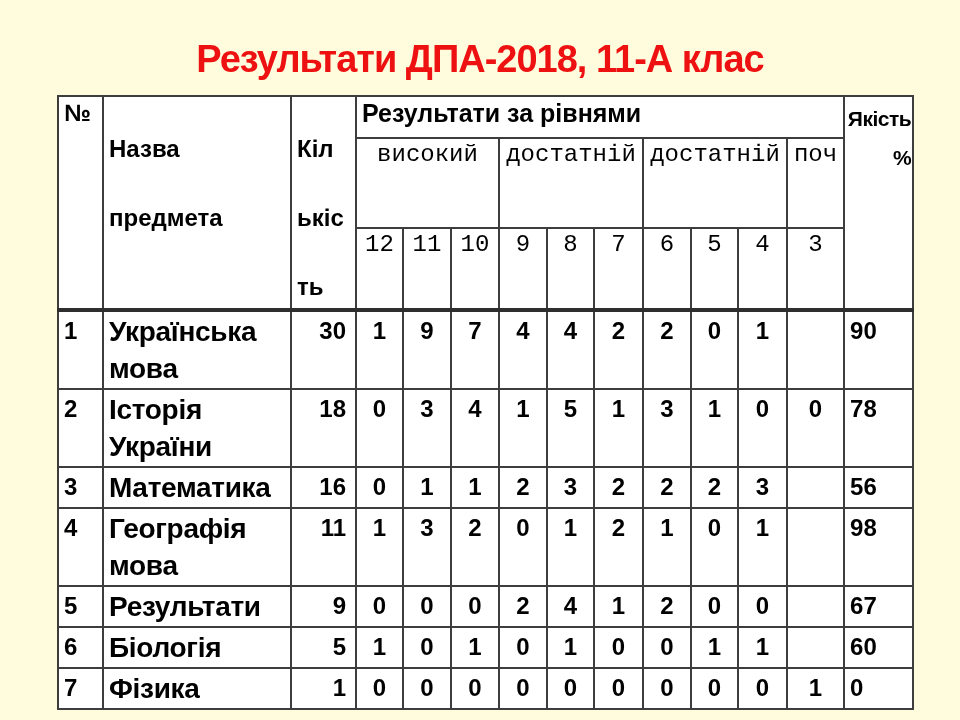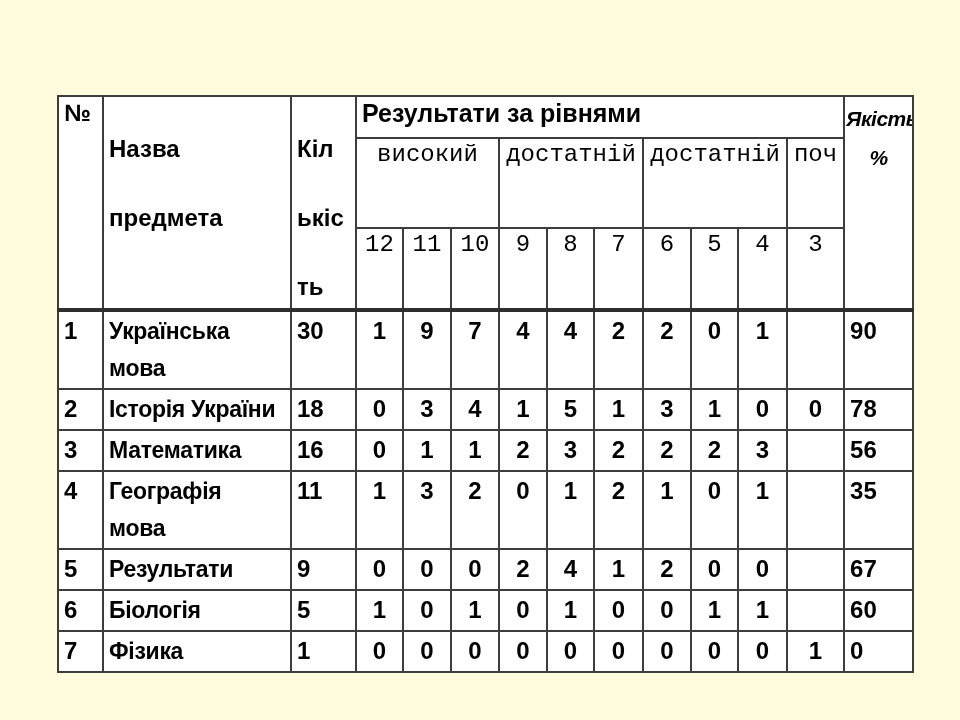--- a/index.html
+++ b/index.html
@@ -33,38 +33,39 @@
     overflow:hidden;
   }
   thead th { font-weight:bold; text-align:left; }
   tr.row-group th { height:31px; }
   tr.row-levels { height:78px;font-family:Liberation Mono, monospace; }
   tr.row-scores { height:72px; }
   tbody tr:first-child td { border-top:4px solid #2E2E2E; }
 
   .lines div { line-height:39px;margin-top:30px; }
   .results-group { text-align:left; font-size:25px; }
-  .quality-head { text-align:center; font-size:21px; letter-spacing:-0.5px; padding:2px 1px;font-style:italic; }
+  .quality-head { text-align:right; font-size:21px; letter-spacing:-0.5px; padding:2px 1px; }
   .quality-head div { line-height:39px; }
   .level-cell  { font-weight:normal; text-align:center; font-size:24px; }
   .scorecol-cell { font-weight:normal; text-align:center; font-size:24px;font-family:Liberation Mono, monospace; }
 
   tbody td { font-weight:bold; line-height:36px; padding:1px 5px; }
   td.num-cell { text-align:left; }
-  td.subject-cell { font-size:23px; letter-spacing:-0.3px; }
+  td.subject-cell { font-size:28px; letter-spacing:-0.3px; }
   td.subject-cell div { line-height:37px; }
-  td.count-cell { padding-right:9px;margin-top:8px; }
+  td.count-cell { text-align:right; padding-right:9px;margin-top:8px; }
   td.score-cell { text-align:center; padding:1px 2px; }
   td.quality-cell { }
 </style>
 </head>
 <body>
 
 <div class="slide">
 
+  <h1 class="title">Результати ДПА-2018, 11-А клас</h1>
 
   <table class="results">
     <colgroup>
       <col style="width:45px">
         <col style="width:188px">
         <col style="width:65px">
       <col style="width:47px">
         <col style="width:48px">
         <col style="width:48px">
       <col style="width:48px">
@@ -179,21 +180,21 @@
           <td class="score-cell">1</td>
           <td class="score-cell">3</td>
           <td class="score-cell">2</td>
           <td class="score-cell">0</td>
           <td class="score-cell">1</td>
           <td class="score-cell">2</td>
           <td class="score-cell">1</td>
           <td class="score-cell">0</td>
           <td class="score-cell">1</td>
           <td class="score-cell"></td>
-          <td class="quality-cell">35</td>
+          <td class="quality-cell">98</td>
         </tr>
         <tr>
           <td class="num-cell">5</td>
           <td class="subject-cell">
             <div>Результати</div>
           </td>
           <td class="count-cell">9</td>
           <td class="score-cell">0</td>
           <td class="score-cell">0</td>
           <td class="score-cell">0</td>

